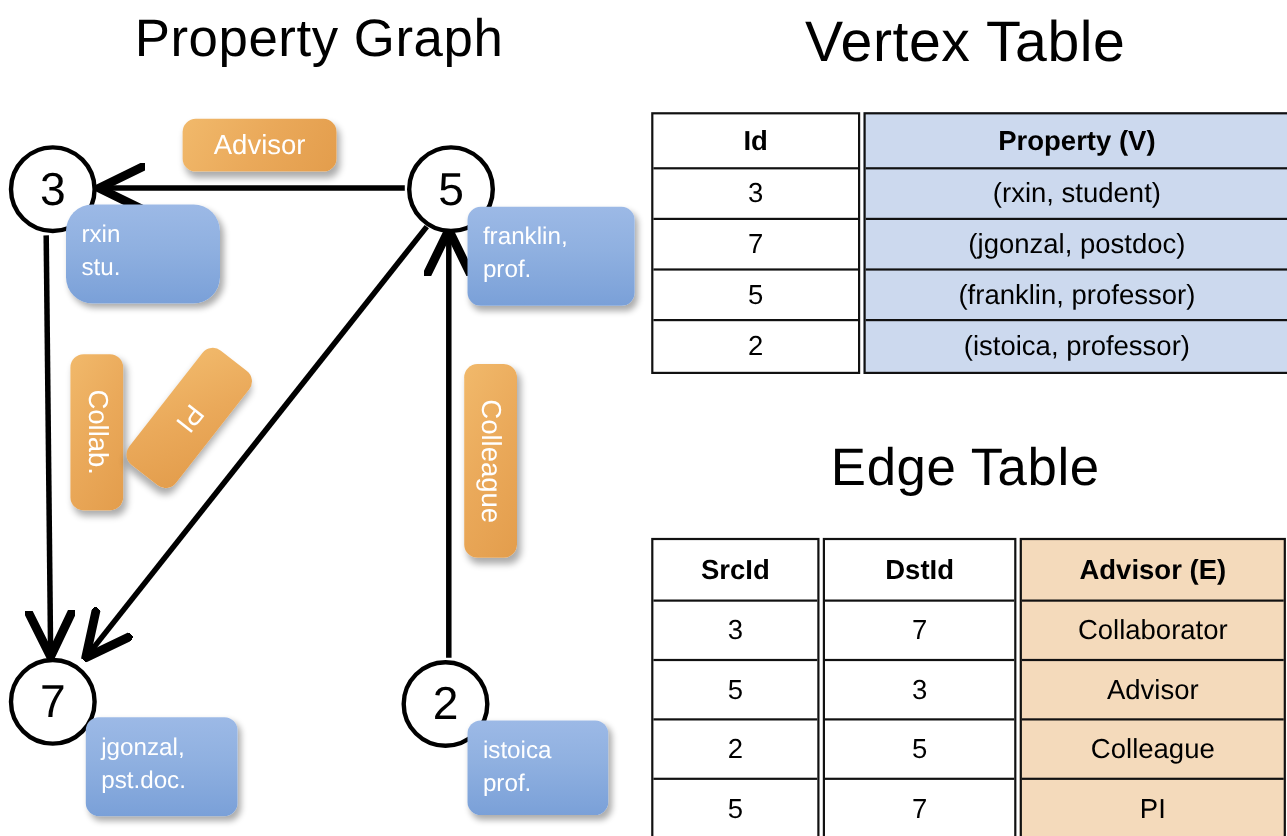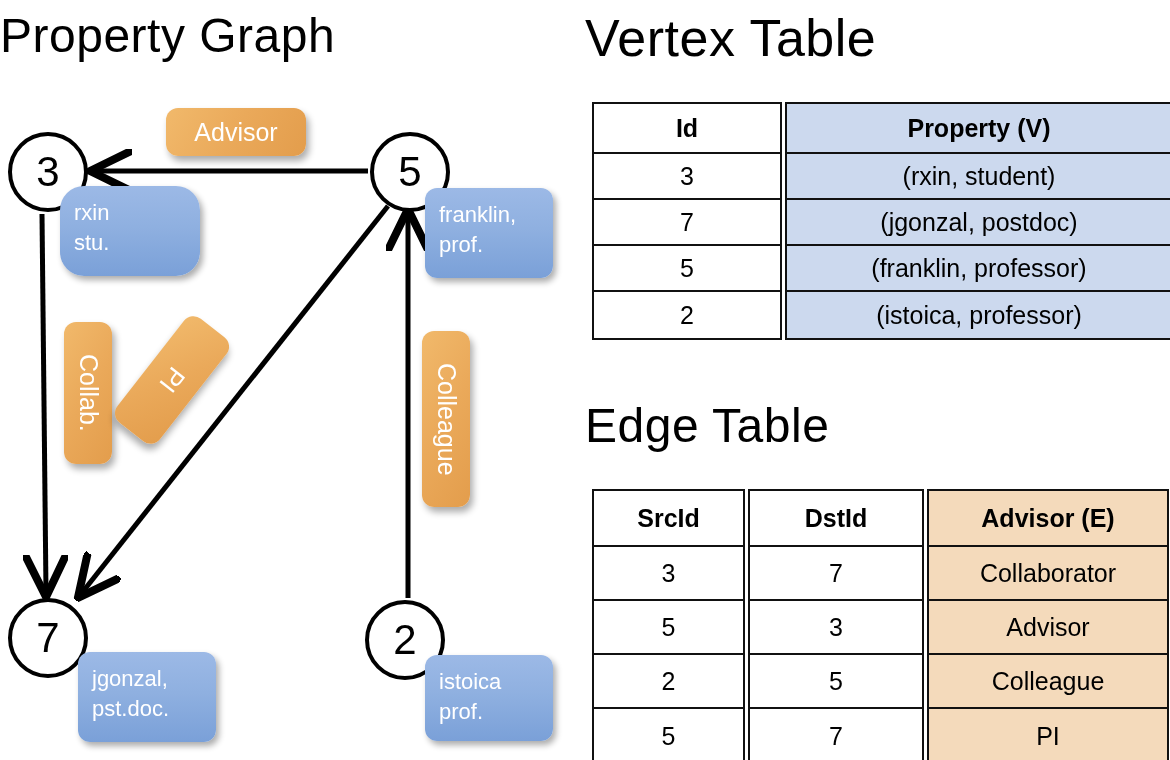--- a/index.html
+++ b/index.html
@@ -17,21 +17,21 @@
   }
   .stage {
     position: absolute;
     left: 0; top: 0;
     width: 1170px; height: 760px;
   }
 
   
   .title {
     position: absolute;
-    text-align: left;
+    text-align: center;
     font-family: "Liberation Sans", sans-serif;
     font-weight: 300;
     color: #000000;
     white-space: nowrap;
     letter-spacing: 0.5px;
   }
   #title-property-graph {
     left: 0; top: 8px; width: 580px;
     font-size: 48px;
   }
@@ -86,21 +86,21 @@
     color: #ffffff;
     font-size: 22px;
     font-weight: 300;
     line-height: 1.35;
     padding: 12px 14px;
     box-sizing: border-box;
     z-index: 6;
     font-family: "Liberation Sans", sans-serif;
   }
   #vbox-3 { left: 60px;  top: 186px; width: 140px; height: 90px; border-radius: 24px; }
-  #vbox-5 { left: 425px; top: 188px; width: 128px; height: 90px; }
+  #vbox-5 { left: 425px; top: 188px; width: 152px; height: 90px; }
   #vbox-7 { left: 62px;  top: 652px; width: 138px; height: 90px; margin-left: 16px; }
   #vbox-2 { left: 425px; top: 655px; width: 128px; height: 86px; }
 
   
   .ebox {
     position: absolute;
     border-radius: 12px;
     background: linear-gradient(120deg, #f1b96b 0%, #eaa95a 50%, #e39d4c 100%);
     box-shadow: 3px 5px 7px rgba(0,0,0,0.33);
     color: #ffffff;

